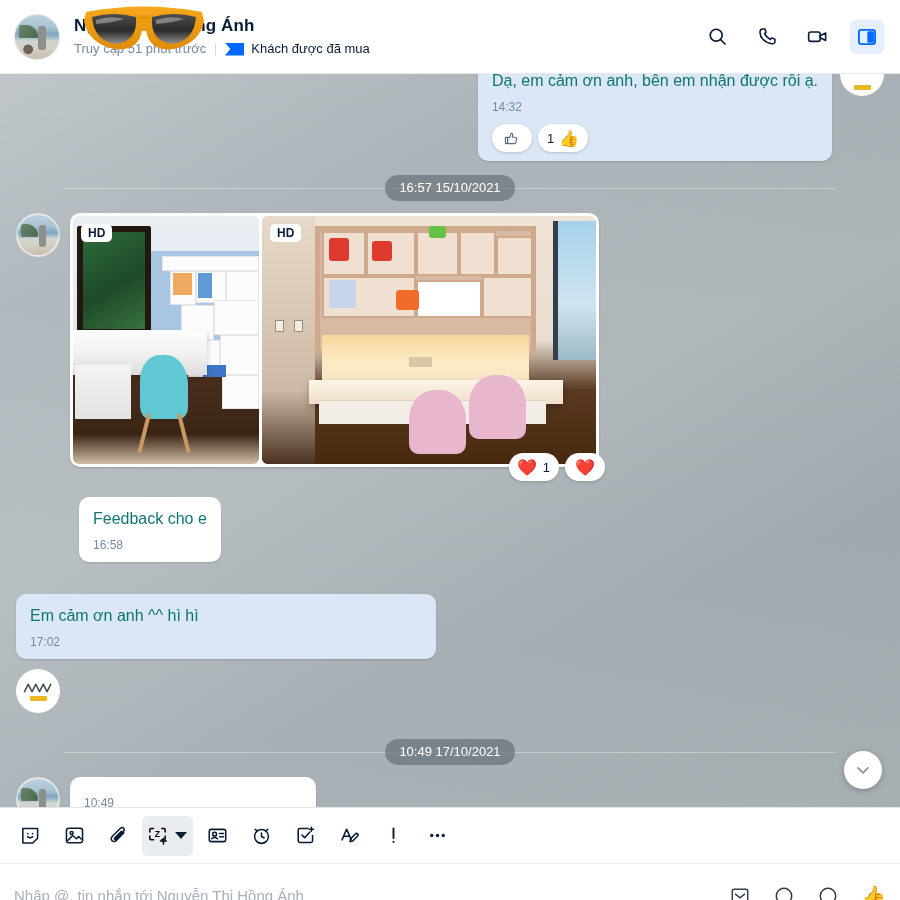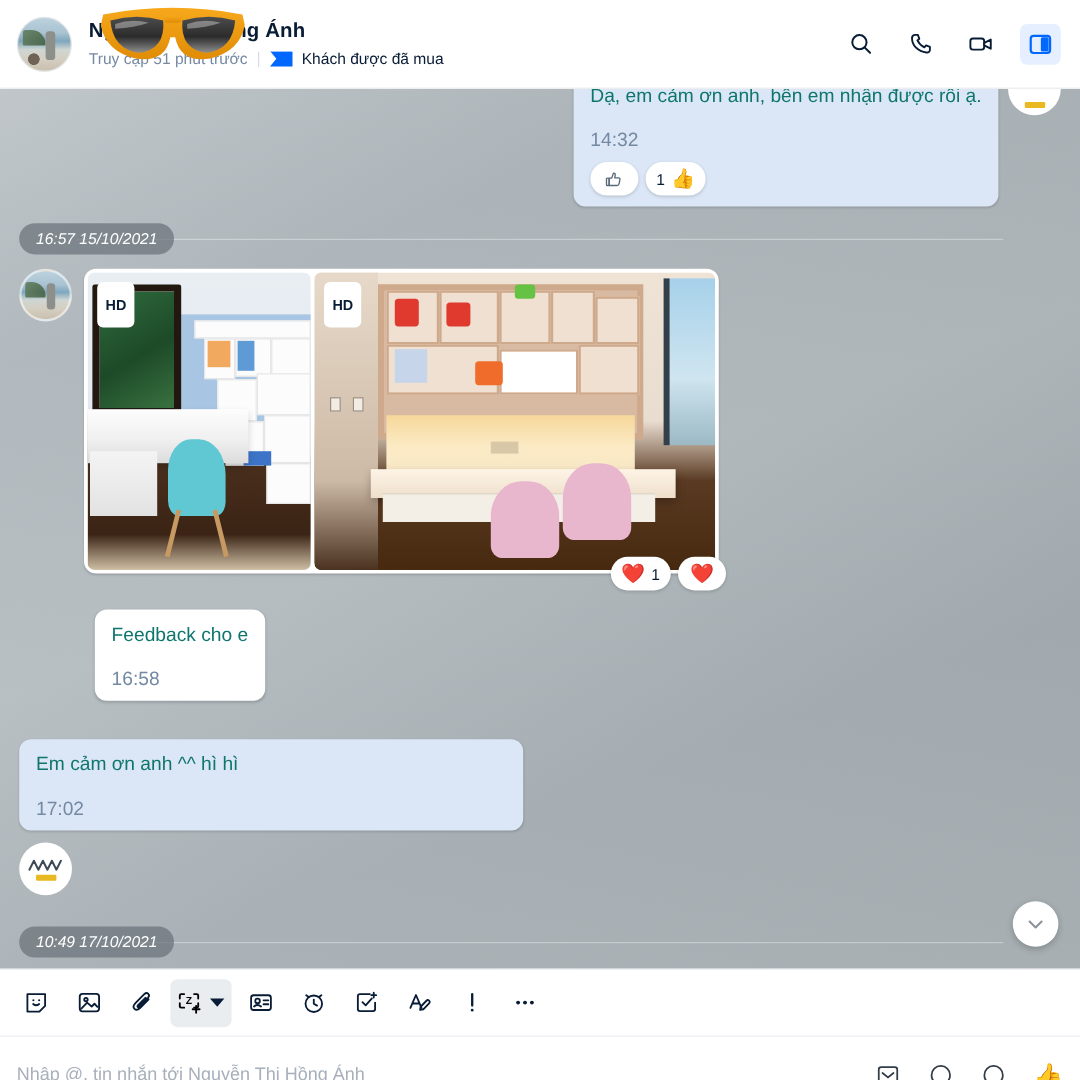--- a/index.html
+++ b/index.html
@@ -175,23 +175,23 @@
   }
   .bubble.me { background: #dbe7f7; }
   .bubble-text {
     font-size: 16px;
     color: #0f766e;
     line-height: 22px;
     white-space: pre-wrap;
     word-break: break-word;
   }
   .bubble-time {
-    font-size: 16px;
+    font-size: 12px;
     color: #7589a3;
-    margin-top: 18px;
+    margin-top: 7px;
     line-height: 16px;
   }
 
   
   .partial-wrap {
     position: relative;
     padding-top: 0;
     display: flex; justify-content: flex-end; align-items: flex-start;
     gap: 8px;
   }
@@ -231,24 +231,23 @@
     display: flex; align-items: center; justify-content: center;
     gap: 5px;
     box-shadow: 0 1px 3px rgba(0,0,0,.18);
     font-size: 13px;
     color: #081c36;
     cursor: pointer;
   }
 
   
   .divider {
-    display: flex; align-items: center; 
+    display: flex; align-items: center; justify-content: center;
     position: relative;
     margin: 14px 0 12px 0;
-    font-style: italic;
   }
   .divider::before {
     content: "";
     position: absolute; left: 48px; right: 48px; top: 50%;
     height: 1px; background: rgba(255,255,255,.35);
   }
   .divider-chip {
     position: relative;
     background: rgba(104,113,119,.70);
     color: #ffffff;
@@ -273,21 +272,21 @@
     border-radius: 6px;
   }
   .photo.a { width: 186px; height: 248px; }
   .photo.b { width: 334px; height: 248px; }
   .hd-badge {
     position: absolute; left: 8px; top: 8px;
     background: #ffffff;
     border-radius: 5px;
     font-size: 12px; font-weight: 700;
     color: #081c36;
-    padding: 12px 7px;
+    padding: 2px 7px;
     line-height: 14px;
     z-index: 3;
   }
   .photo-reacts {
     position: absolute;
     right: -6px; bottom: -14px;
     display: flex; gap: 6px;
   }
 
   

